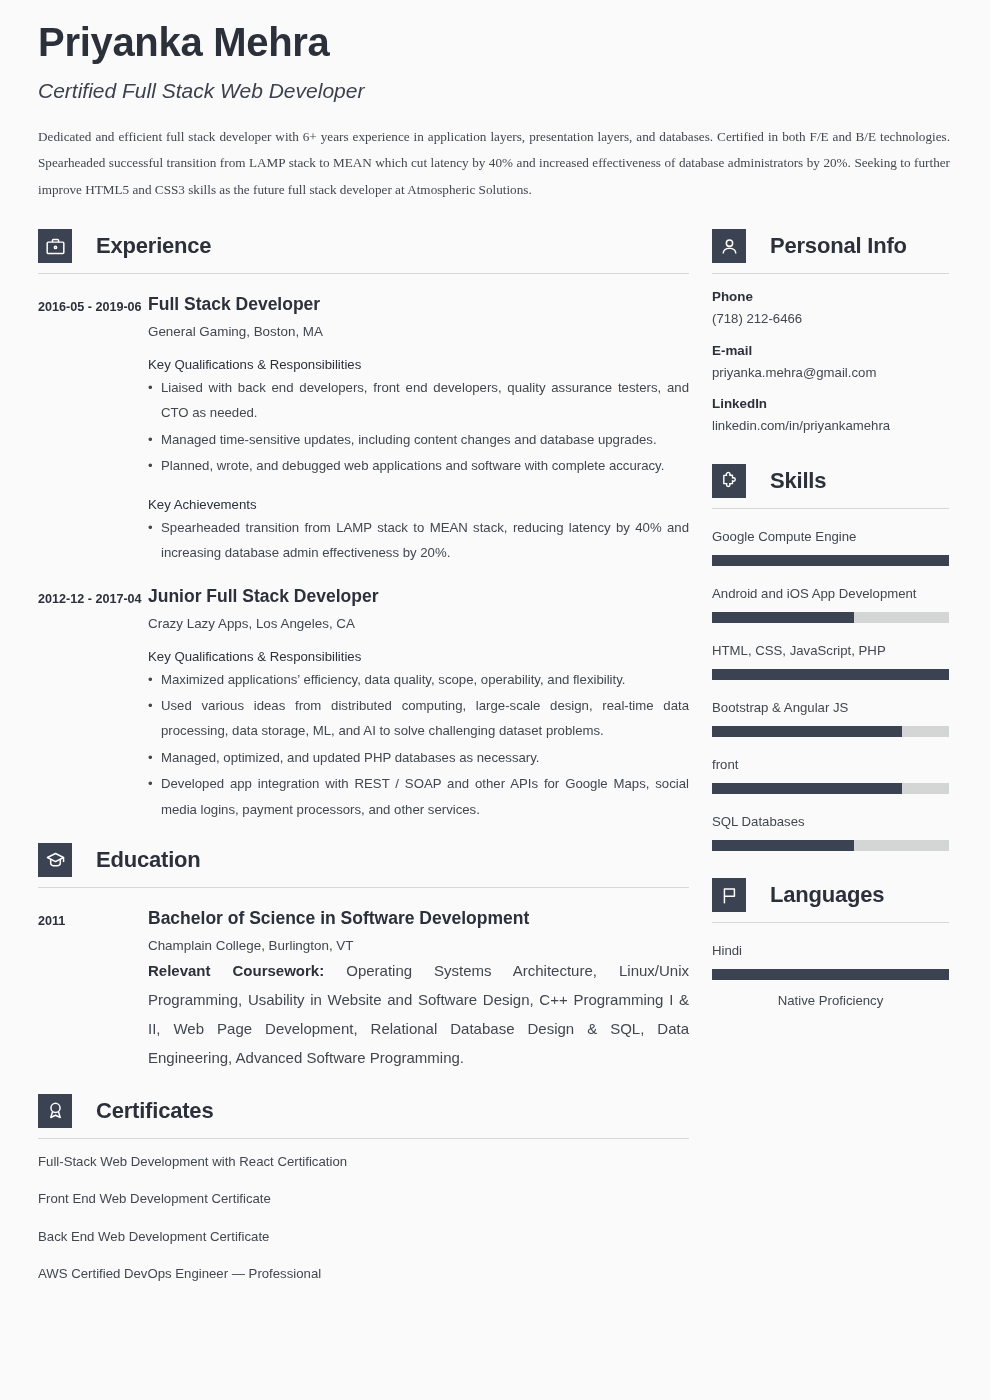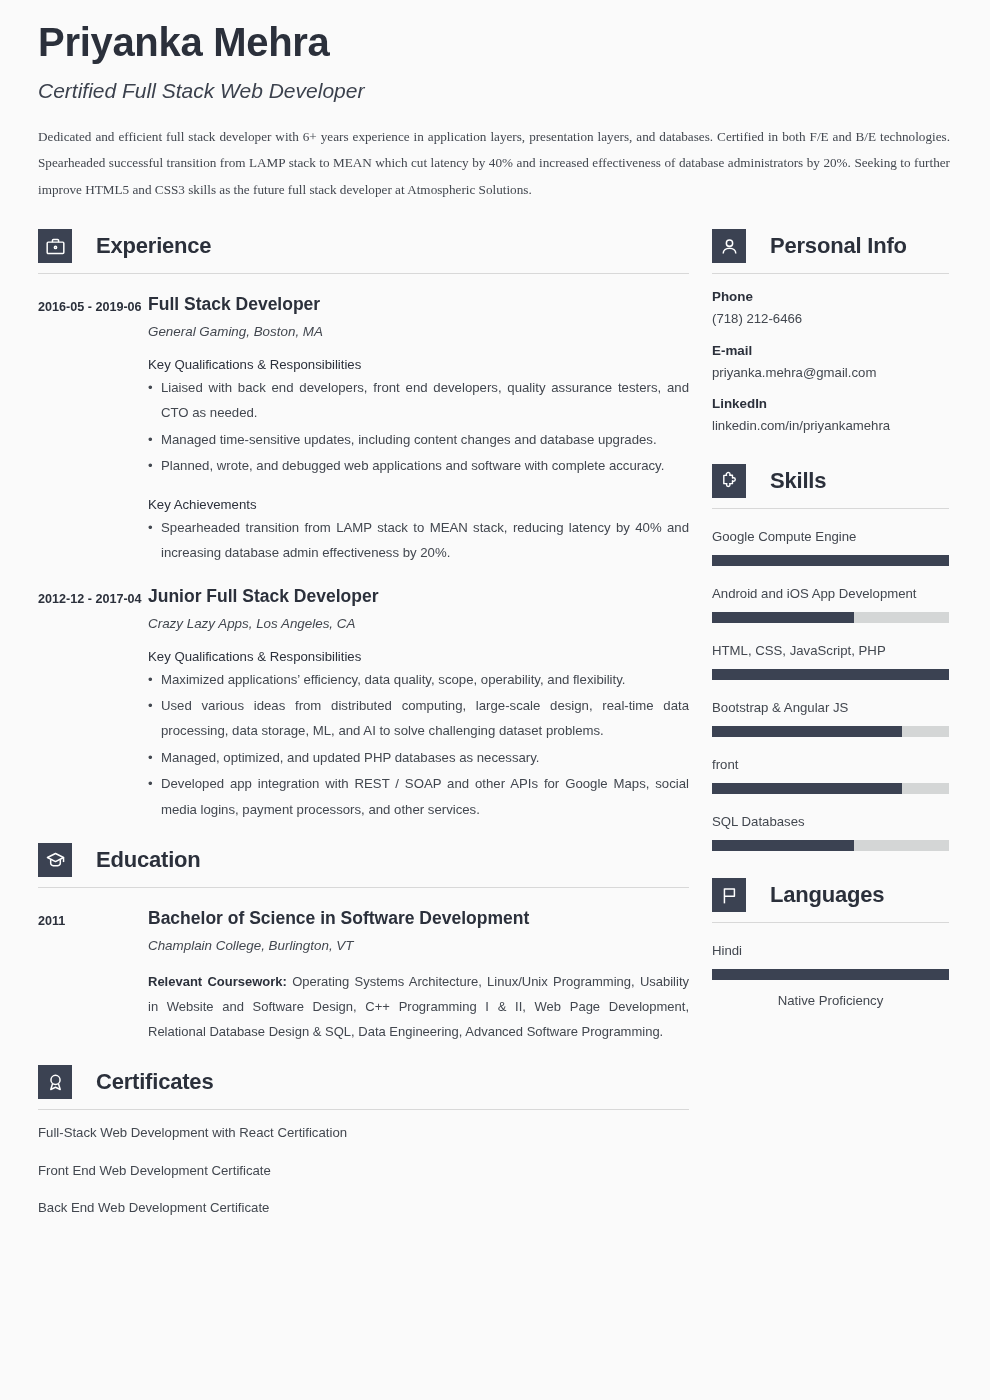--- a/index.html
+++ b/index.html
@@ -116,21 +116,20 @@
 
   .entry-role {
     font-size: 17.5px;
     font-weight: bold;
     color: #2b303b;
     line-height: 1.3;
   }
 
   .entry-org {
     font-size: 13.4px;
-    font-style: italic;
     color: #42474f;
     margin-top: 8px;
   }
 
   .sub-head {
     font-size: 13.2px;
     font-weight: normal;
     color: #2b303b;
     margin-top: 18px;
   }
@@ -152,25 +151,25 @@
 
   ul.bullets li::before {
     content: "•";
     position: absolute;
     left: 0;
     top: 0;
     color: #42474f;
   }
 
   .coursework {
-    font-size: 13px;
+    font-size: 15px;
     line-height: 1.93;
     color: #42474f;
     text-align: justify;
-    margin-top: 16px;
+    margin-top: 4px;
   }
   .coursework b { color: #2b303b; }
 
   
   .cert-list { margin-top: 14px; }
   .cert-item {
     display: flex;
     margin-bottom: 19px;
     flex-direction: column;
   }
@@ -338,20 +337,24 @@
             <div class="cert-text">Full-Stack Web Development with React Certification</div>
           </div>
           <div class="cert-item">
             <div class="cert-spacer"></div>
             <div class="cert-text">Front End Web Development Certificate</div>
           </div>
           <div class="cert-item">
             <div class="cert-spacer"></div>
             <div class="cert-text">Back End Web Development Certificate</div>
           </div>
+          <div class="cert-item">
+            <div class="cert-spacer"></div>
+            <div class="cert-text">AWS Certified DevOps Engineer — Professional</div>
+          </div>
         </div>
       </div>
 
     </div>
 
     <div class="col-side">
 
       <div class="side-sec">
         <div class="sec-head">
           <span class="sec-icon">

